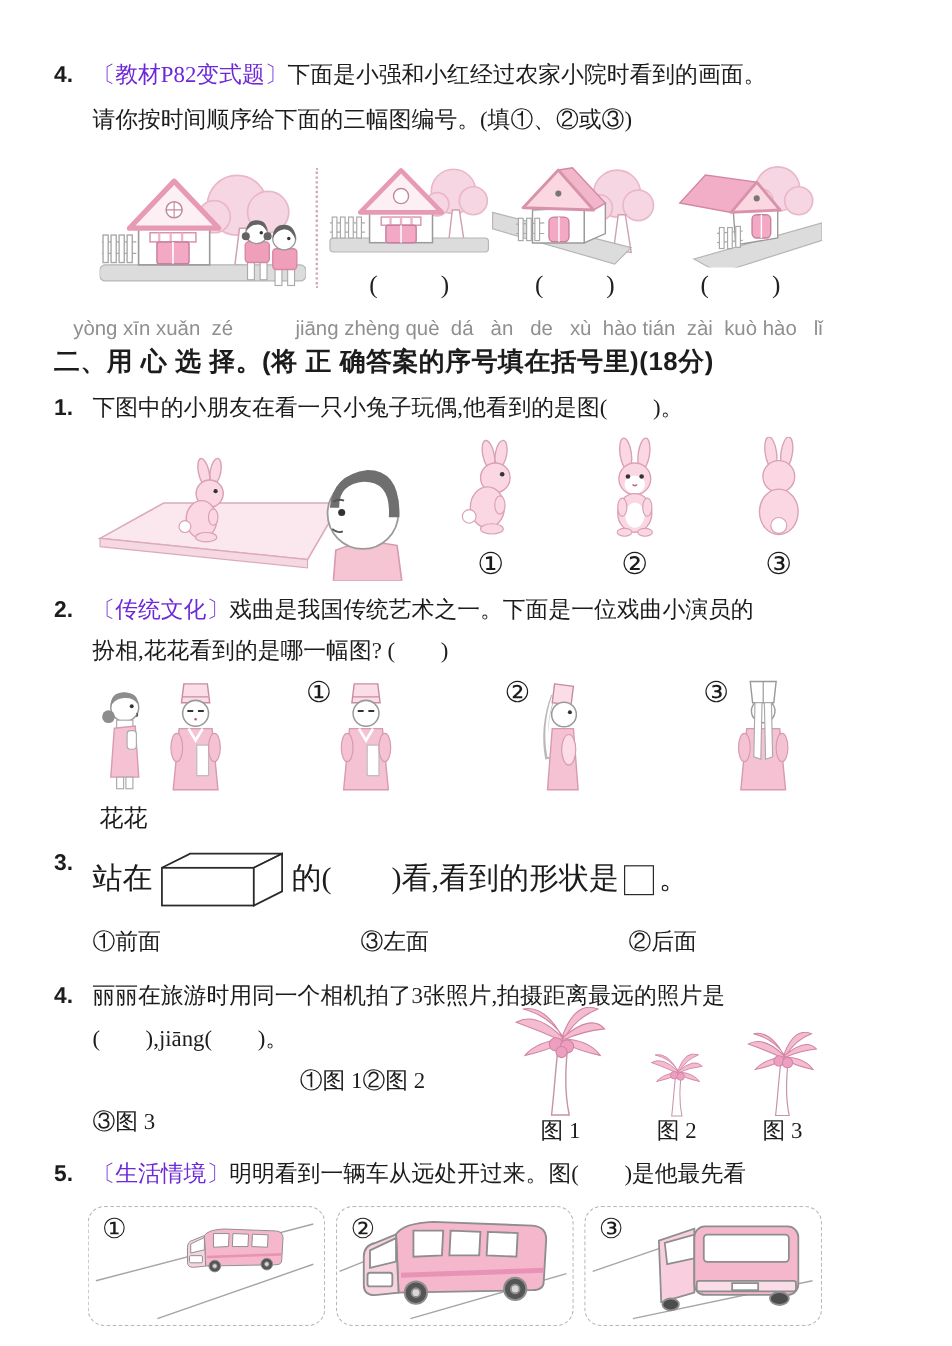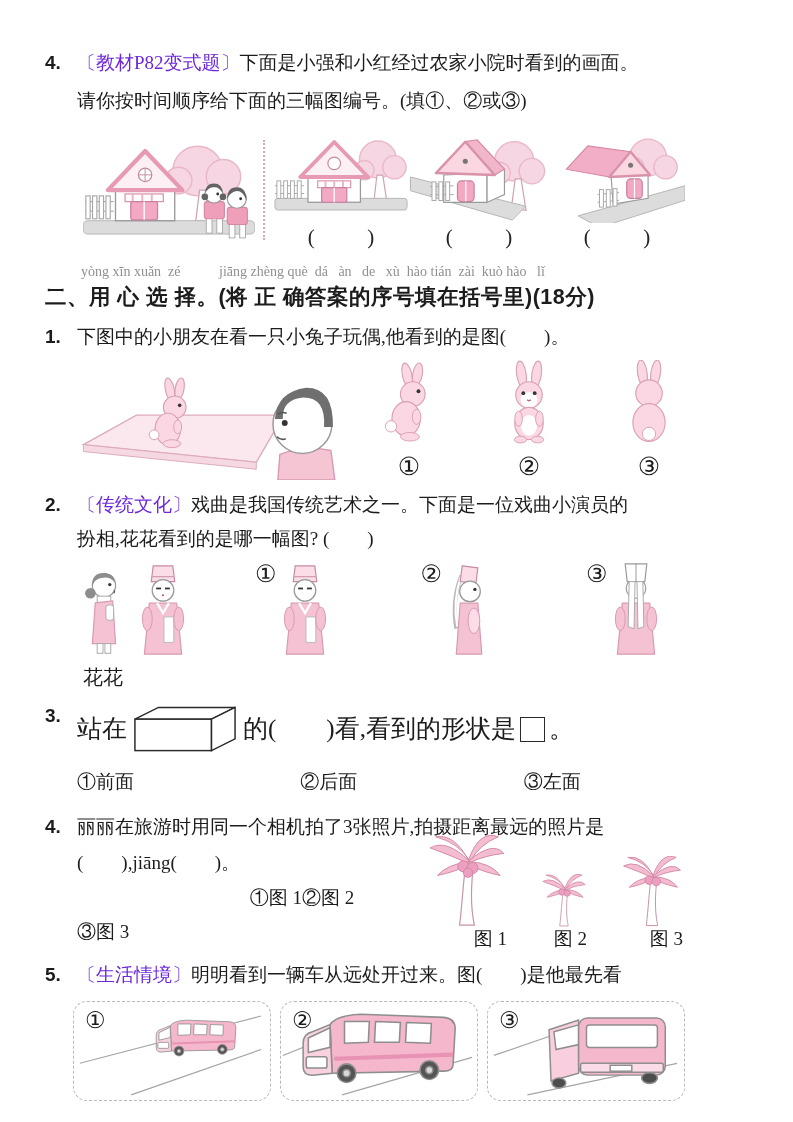--- a/index.html
+++ b/index.html
@@ -9,22 +9,22 @@
     font-family:"Liberation Serif","DejaVu Serif",serif;
     color:#1c1c1c;
   }
   .page { position:relative; width:793px; height:1122px; padding:44px 46px 0 45px; overflow:hidden; background:#fff; }
   .pre { white-space:pre; }
 
   .q { position:relative; padding-left:32px; font-size:19px; line-height:38px; }
   .qnum { position:absolute; left:0; top:0; font-weight:bold; font-family:"Liberation Sans","DejaVu Sans",sans-serif; }
   .qtag { color:#6d28d9; }
 
-  .pinyin { margin:14px 0 0 36px; font-size:14px; color:#8f8f8f;
-            font-family:Liberation Serif, serif; }
+  .pinyin { margin:14px 0 0 16px; font-size:17px; color:#8f8f8f;
+            font-family:Liberation Sans, sans-serif; }
   .sec-title { font-size:21.5px; font-weight:bold; letter-spacing:.5px;
                font-family:"Liberation Sans","DejaVu Sans",sans-serif; line-height:30px; margin-top:2px; }
 
   .row { display:flex; align-items:flex-end; }
   .houses-row { margin:10px 0 2px 38px; }
   .sep { border-left:2px dotted #d5a9ba; height:100px; margin:0 8px 10px 8px; align-self:flex-end; }
   .photo { display:flex; flex-direction:column; align-items:center; }
   .photo-blank { font-size:21px; margin-top:2px; color:#222; }
 
   .q1-row { margin:4px 0 6px 28px; }
@@ -38,21 +38,21 @@
   .opt2 { display:flex; align-items:flex-start; }
   .opt2 .mark2 { font-size:24px; line-height:24px; margin-right:4px; }
 
   .q3-line { display:flex; align-items:center; height:64px; font-size:25px; }
   .ans-box { display:inline-block; width:25px; height:25px; border:1.6px solid #2a2a2a; margin:0 4px; background:#fff; }
   .opts-row { display:flex; margin:4px 0 0 32px; font-size:19px; line-height:34px; }
   .opts-row span { width:225px; }
 
   .q4-wrap { position:relative; }
   .trees { position:absolute; left:382px; top:26px; width:300px; display:flex; align-items:flex-end; gap:34px; }
-  .tree-fig { display:flex; flex-direction:column; align-items:flex-end; }
+  .tree-fig { display:flex; flex-direction:column; align-items:center; }
   .tree-label { font-size:19px; line-height:24px; margin-top:0; }
 
   .q5-row { margin:8px 0 0 28px; gap:9px; align-items:flex-start; }
   .panel { position:relative; width:198px; height:100px; border:1.6px dashed #b9b9b9; border-radius:14px; background:#fff; }
   .panel .mark3 { position:absolute; top:5px; left:11px; font-size:23px; z-index:2; }
   .panel svg { position:absolute; inset:0; }
 </style>
 </head>
 <body>
 
@@ -374,22 +374,22 @@
         <rect x="4" y="16" width="78" height="32" fill="#fff" stroke="#2a2a2a" stroke-width="1.5"></rect>
         <polygon points="82,16 106,4 106,36 82,48" fill="#fff" stroke="#2a2a2a" stroke-width="1.5"></polygon>
       </svg>
       <span class="pre">的(        )看,看到的形状是</span>
       <span class="ans-box"></span>
       <span>。</span>
     </div>
   </div>
   <div class="opts-row">
     <span>①前面</span>
+    <span>③左面</span>
     <span>②后面</span>
-    <span>③左面</span>
   </div>
 
   <div class="q q4-wrap" style="margin-top:10px; line-height:36px;">
     <span class="qnum">4.</span>
     <div>丽丽在旅游时用同一个相机拍了3张照片,拍摄距离最远的照片是</div>
     <div class="pre">(        ),jiāng(        )。</div>
     <div style="display:flex; line-height:34px;text-align:right;">
       <span style="width:225px;">①图 1</span>
       <span>②图 2</span>
     </div>

